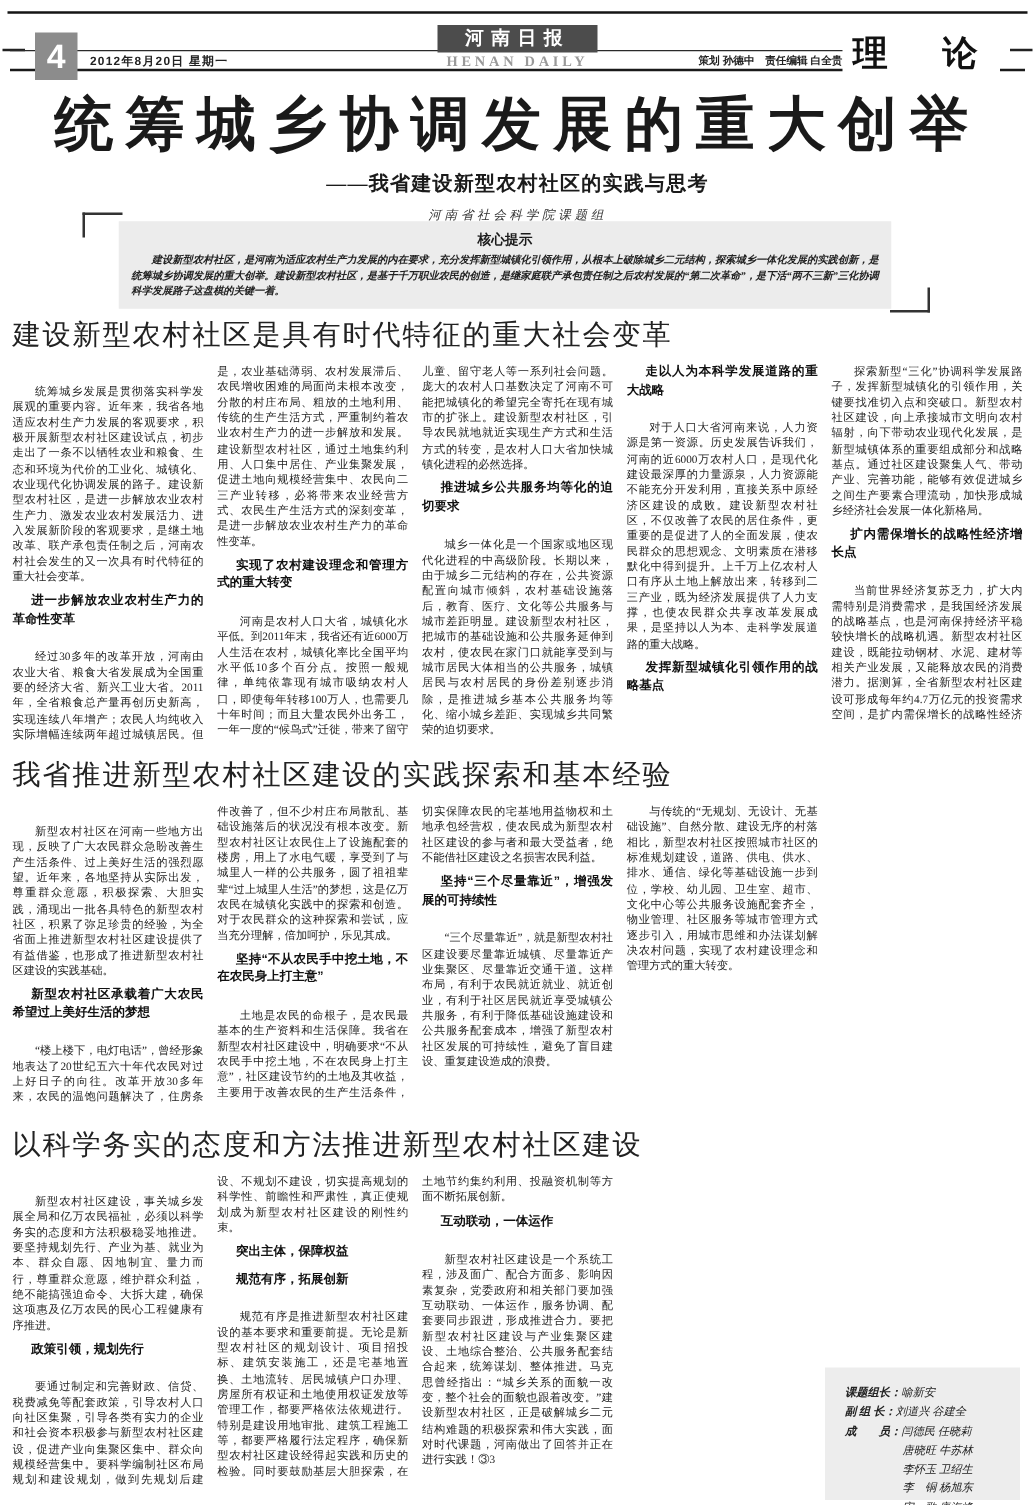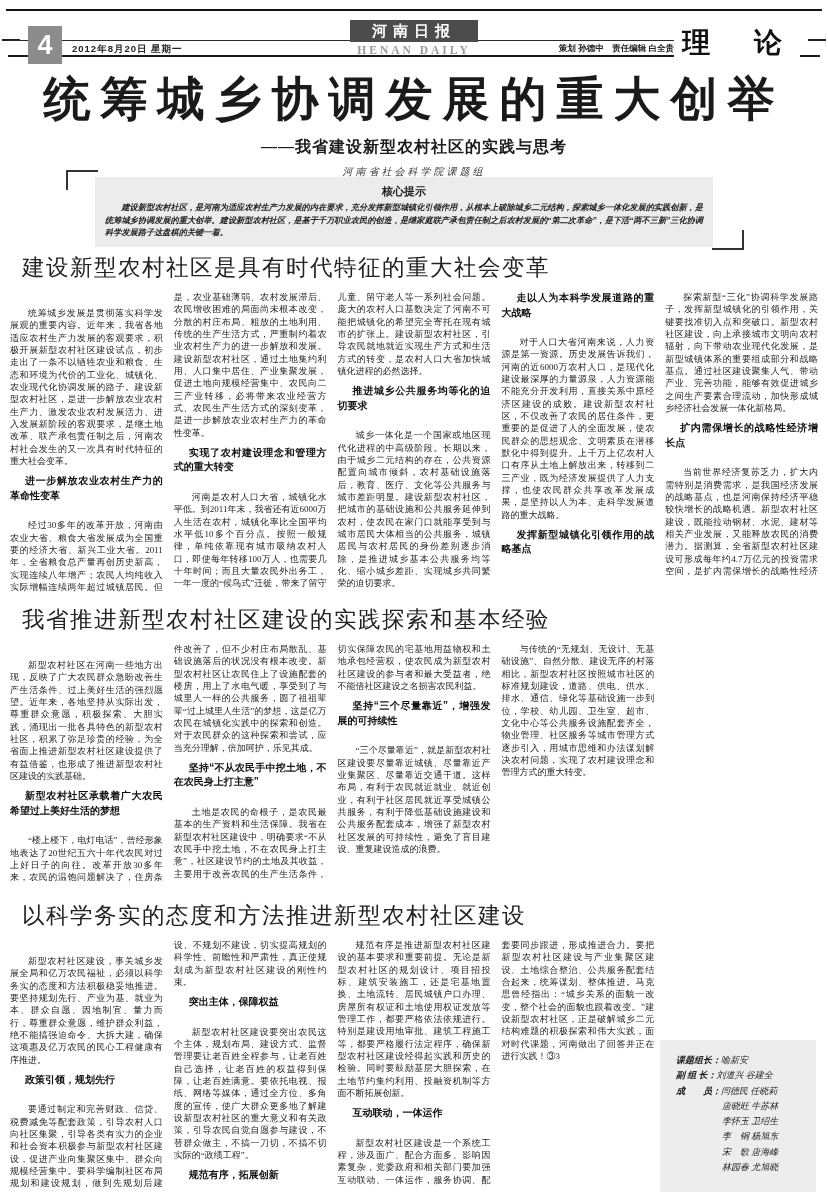--- a/index.html
+++ b/index.html
@@ -32,29 +32,29 @@
     padding:7px 10px 0;box-sizing:border-box;}
   .core-title{text-align:center;font:bold 11px "Liberation Sans",sans-serif;margin-bottom:3px;}
   .core-body{margin:0;font-size:8.2px;line-height:1.55;text-align:justify;text-indent:2em;
     font-style:italic;font-weight:bold;color:#222;}
   .corner{position:absolute;width:30px;height:18px;}
   .corner.tl{left:66px;top:170px;border-left:2px solid #333;border-top:2px solid #333;}
   .corner.br{left:712px;top:230px;border-right:2px solid #333;border-bottom:2px solid #333;}
   
   .article{position:absolute;left:10px;width:808px;}
   .s1{top:252px;} .s2{top:604px;} .s3{top:900px;}
-  .sec-head{margin:0 0 8px 12px;font-size:22.5px;font-weight:500;letter-spacing:1.5px;color:#222;}
+  .sec-head{margin:0 0 8px 0;font-size:22.5px;font-weight:500;letter-spacing:1.5px;color:#222;}
   .cols{column-count:5;column-gap:11px;column-fill:auto;overflow:hidden;
     font-size:9px;line-height:1.37;text-align:justify;color:#242424;}
   .s1 .cols{height:306px;} .s2 .cols{height:248px;} .s3 .cols{height:252px;}
   .body-para{margin:16px 0 1px;text-indent:2em;}
   .sub-head{font:bold 10px/1.45 "Liberation Sans","DejaVu Sans",sans-serif;margin:7px 0 5px;
     text-indent:1.5em;break-inside:avoid;color:#111;}
   
-  .credits{position:absolute;left:660px;top:1040px;width:156px;height:152px;background:#ededed;
+  .credits{position:absolute;left:660px;top:1094px;width:156px;height:106px;background:#ededed;
     box-sizing:border-box;padding:13px 10px 0 16px;font-size:9px;line-height:1.7;
     font-style:italic;color:#222;z-index:5;}
   .credit-row{white-space:nowrap;}
   .credit-row .role{font-weight:bold;}
   .credit-row.cont{padding-left:46px;}
 </style>
 </head>
 <body>
 
 <div class="page">
@@ -121,21 +121,20 @@
       </div>
   </section>
 
   <section class="article s3">
     <h2 class="sec-head">以科学务实的态度和方法推进新型农村社区建设</h2>
     <div class="cols">
         <p class="body-para">新型农村社区建设，事关城乡发展全局和亿万农民福祉，必须以科学务实的态度和方法积极稳妥地推进。要坚持规划先行、产业为基、就业为本、群众自愿、因地制宜、量力而行，尊重群众意愿，维护群众利益，绝不能搞强迫命令、大拆大建，确保这项惠及亿万农民的民心工程健康有序推进。</p>
         <h3 class="sub-head">政策引领，规划先行</h3>
         <p class="body-para">要通过制定和完善财政、信贷、税费减免等配套政策，引导农村人口向社区集聚，引导各类有实力的企业和社会资本积极参与新型农村社区建设，促进产业向集聚区集中、群众向规模经营集中。要科学编制社区布局规划和建设规划，做到先规划后建设、不规划不建设，切实提高规划的科学性、前瞻性和严肃性，真正使规划成为新型农村社区建设的刚性约束。</p>
         <h3 class="sub-head">突出主体，保障权益</h3>
-        <p class="body-para">新型农村社区建设要突出农民这个主体，规划布局、建设方式、监督管理要让老百姓全程参与，让老百姓自己选择，让老百姓的权益得到保障，让老百姓满意。要依托电视、报纸、网络等媒体，通过全方位、多角度的宣传，使广大群众更多地了解建设新型农村社区的重大意义和有关政策，引导农民自觉自愿参与建设，不替群众做主，不搞一刀切，不搞不切实际的“政绩工程”。</p>
         <h3 class="sub-head">规范有序，拓展创新</h3>
         <p class="body-para">规范有序是推进新型农村社区建设的基本要求和重要前提。无论是新型农村社区的规划设计、项目招投标、建筑安装施工，还是宅基地置换、土地流转、居民城镇户口办理、房屋所有权证和土地使用权证发放等管理工作，都要严格依法依规进行。特别是建设用地审批、建筑工程施工等，都要严格履行法定程序，确保新型农村社区建设经得起实践和历史的检验。同时要鼓励基层大胆探索，在土地节约集约利用、投融资机制等方面不断拓展创新。</p>
         <h3 class="sub-head">互动联动，一体运作</h3>
         <p class="body-para">新型农村社区建设是一个系统工程，涉及面广、配合方面多、影响因素复杂，党委政府和相关部门要加强互动联动、一体运作，服务协调、配套要同步跟进，形成推进合力。要把新型农村社区建设与产业集聚区建设、土地综合整治、公共服务配套结合起来，统筹谋划、整体推进。马克思曾经指出：“城乡关系的面貌一改变，整个社会的面貌也跟着改变。”建设新型农村社区，正是破解城乡二元结构难题的积极探索和伟大实践，面对时代课题，河南做出了回答并正在进行实践！③3</p>
       </div>
   </section>
 
   <aside class="credits">
     <div>
         <div class="credit-row"><span class="role">课题组长：</span><span>喻新安</span></div>

